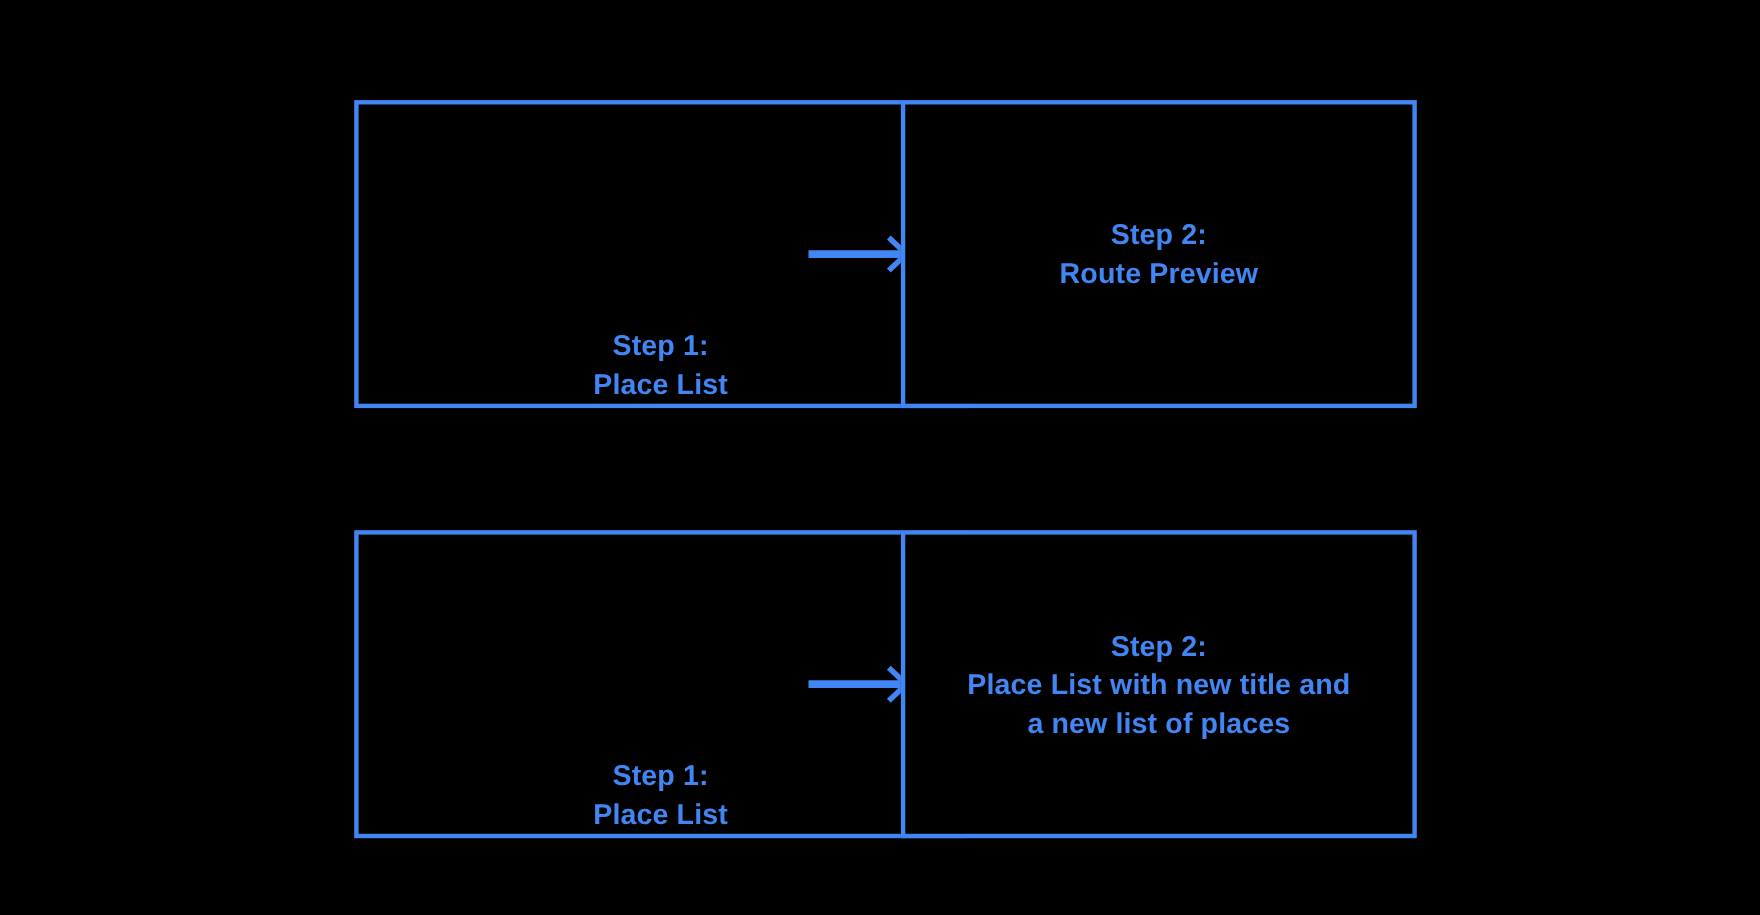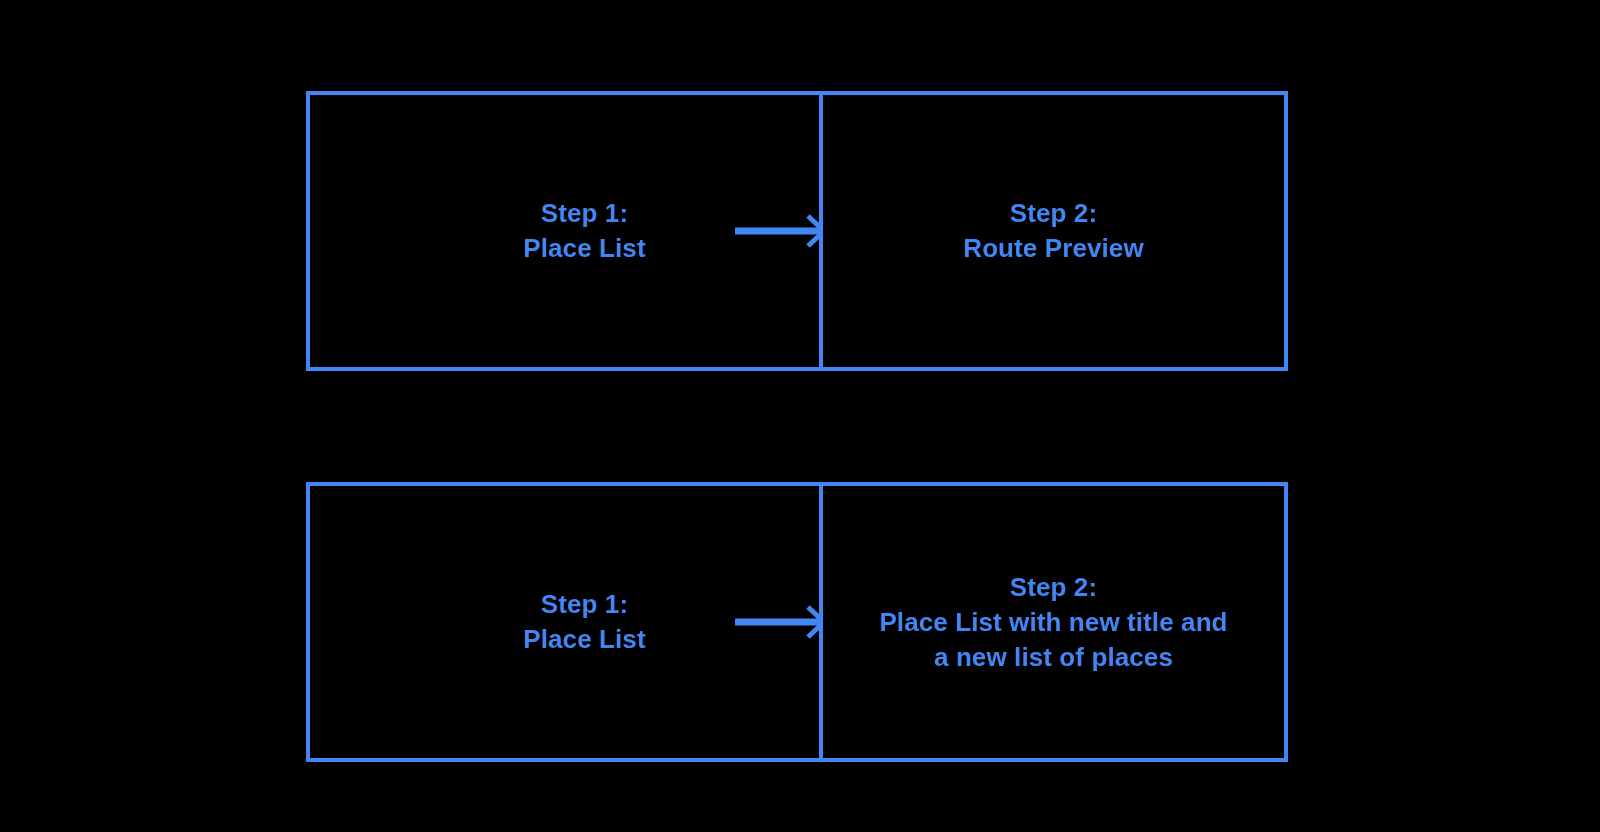--- a/index.html
+++ b/index.html
@@ -35,22 +35,23 @@
     top: 9px;
     height: 280px;
     box-sizing: border-box;
     border: 4px solid #4285f4;
     background: #000000;
     display: flex;
     align-items: center;
     justify-content: center;
   }
   .step-box.box-left {
-    left: 306px;
+    left: 322px;
     width: 557px;
+    align-items: flex-end;
   }
   .step-box.box-right {
     left: 819px;
     width: 469px;
   }
 
   .step-label {
     color: #4285f4;
     font-family: "Liberation Sans", sans-serif;
     font-weight: bold;

